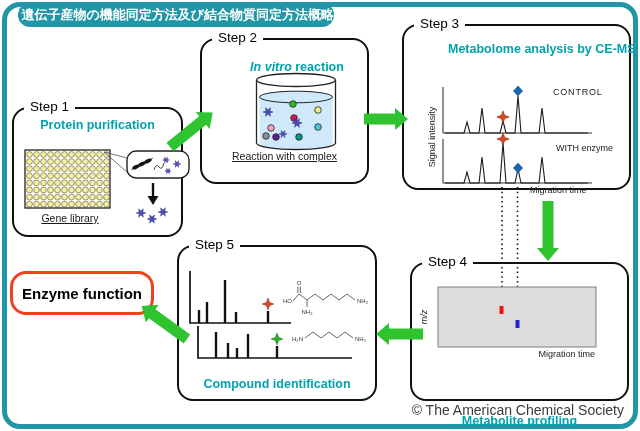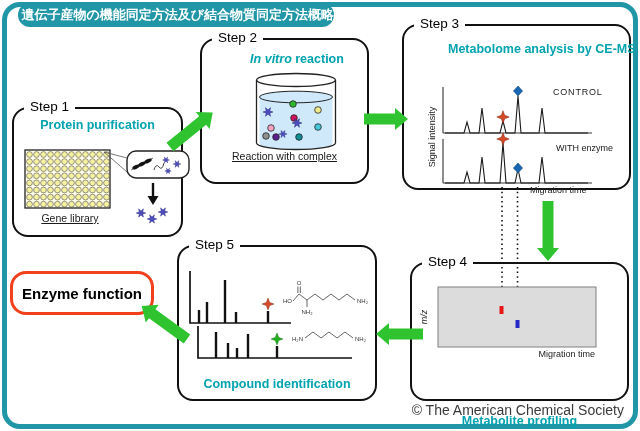--- a/index.html
+++ b/index.html
@@ -49,21 +49,21 @@
   <div id="banner">遺伝子産物の機能同定方法及び結合物質同定方法概略</div>
 
   <div class="stepbox" style="left:12px;top:107px;width:167px;height:126px;">
     <span class="steplabel">Step 1</span>
     <div class="steptitle" style="top:9px;">Protein purification</div>
     <div class="cap" style="left:10px;top:103px;width:92px;">Gene library</div>
   </div>
 
   <div class="stepbox" style="left:200px;top:38px;width:165px;height:142px;">
     <span class="steplabel">Step 2</span>
-    <div class="steptitle" style="top:12px;padding-left:25px;"><i>In vitro</i> <span>reaction</span></div>
+    <div class="steptitle" style="top:20px;padding-left:25px;"><i>In vitro</i> <span>reaction</span></div>
     <div class="cap" style="left:0;right:0;top:110px;">Reaction with complex</div>
   </div>
 
   <div class="stepbox" style="left:402px;top:24px;width:225px;height:162px;">
     <span class="steplabel">Step 3</span>
     <div class="steptitle" style="top:16px;padding-left:44px;">Metabolome analysis by CE-MS</div>
   </div>
 
   <div class="stepbox" style="left:410px;top:262px;width:215px;height:135px;">
     <span class="steplabel">Step 4</span>

